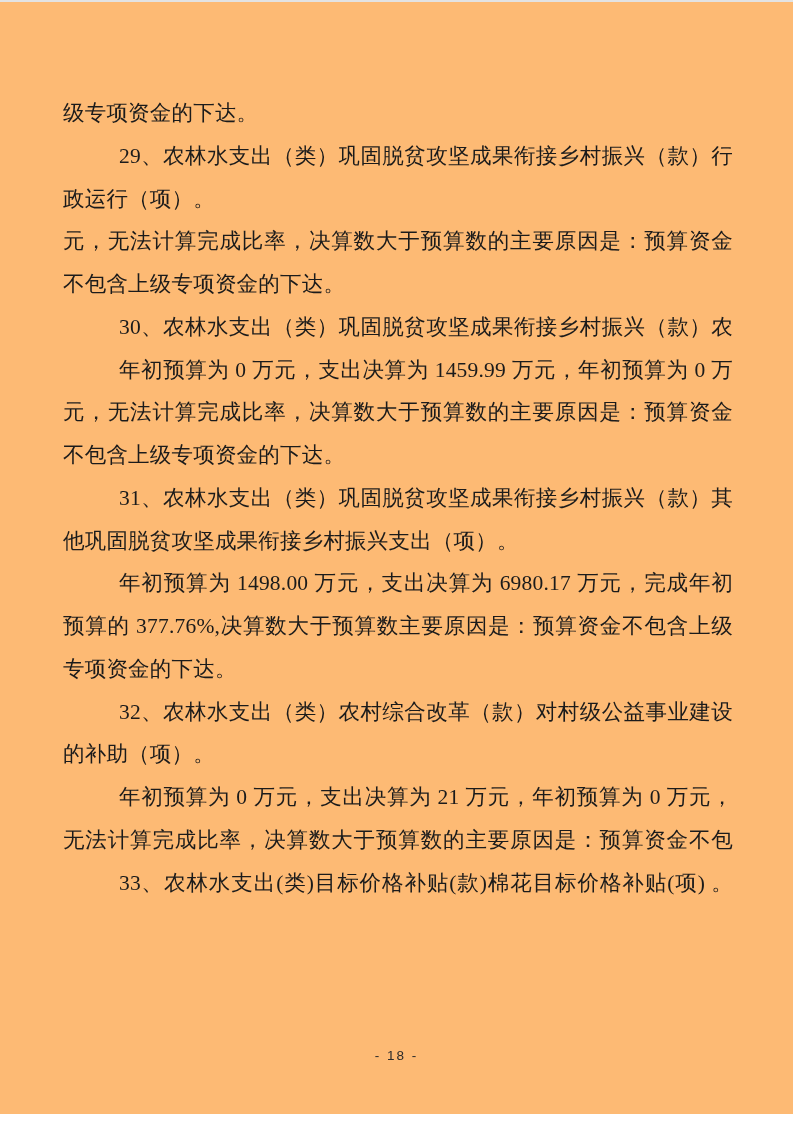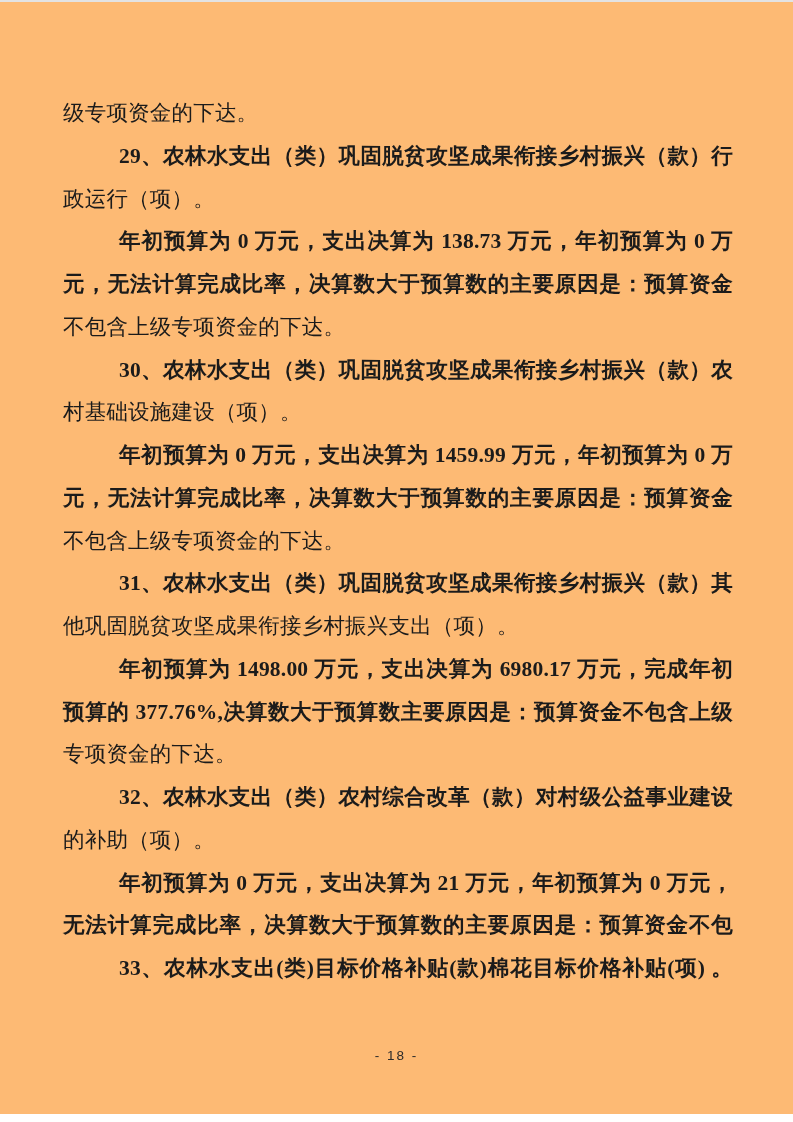--- a/index.html
+++ b/index.html
@@ -37,21 +37,20 @@
     white-space: nowrap;
     overflow: visible;
   }
   .line.indent {
     text-indent: 56px;
   }
   .line.fill {
     white-space: normal;
     text-align: justify;
     text-align-last: justify;
-    font-weight: bold;
   }
   .page-number {
     position: absolute;
     top: 1038px;
     left: 0;
     width: 100%;
     text-align: center;
     font-family: "Liberation Sans", "DejaVu Sans", sans-serif;
     font-size: 13.5px;
     letter-spacing: 2px;
@@ -61,25 +60,23 @@
 </style>
 </head>
 <body>
 
 <div class="page">
   <div class="scan-edge"></div>
   <div class="doc-body">
       <div class="line">级专项资金的下达。</div>
       <div class="line indent fill">29、农林水支出（类）巩固脱贫攻坚成果衔接乡村振兴（款）行</div>
       <div class="line">政运行（项）。</div>
-      <div class="line indent fill">年初预算为 0 万元，支出决算为 138.73 万元，年初预算为 0 万</div>
       <div class="line fill">元，无法计算完成比率，决算数大于预算数的主要原因是：预算资金</div>
       <div class="line">不包含上级专项资金的下达。</div>
       <div class="line indent fill">30、农林水支出（类）巩固脱贫攻坚成果衔接乡村振兴（款）农</div>
-      <div class="line">村基础设施建设（项）。</div>
       <div class="line indent fill">年初预算为 0 万元，支出决算为 1459.99 万元，年初预算为 0 万</div>
       <div class="line fill">元，无法计算完成比率，决算数大于预算数的主要原因是：预算资金</div>
       <div class="line">不包含上级专项资金的下达。</div>
       <div class="line indent fill">31、农林水支出（类）巩固脱贫攻坚成果衔接乡村振兴（款）其</div>
       <div class="line">他巩固脱贫攻坚成果衔接乡村振兴支出（项）。</div>
       <div class="line indent fill">年初预算为 1498.00 万元，支出决算为 6980.17 万元，完成年初</div>
       <div class="line fill">预算的 377.76%,决算数大于预算数主要原因是：预算资金不包含上级</div>
       <div class="line">专项资金的下达。</div>
       <div class="line indent fill">32、农林水支出（类）农村综合改革（款）对村级公益事业建设</div>
       <div class="line">的补助（项）。</div>

